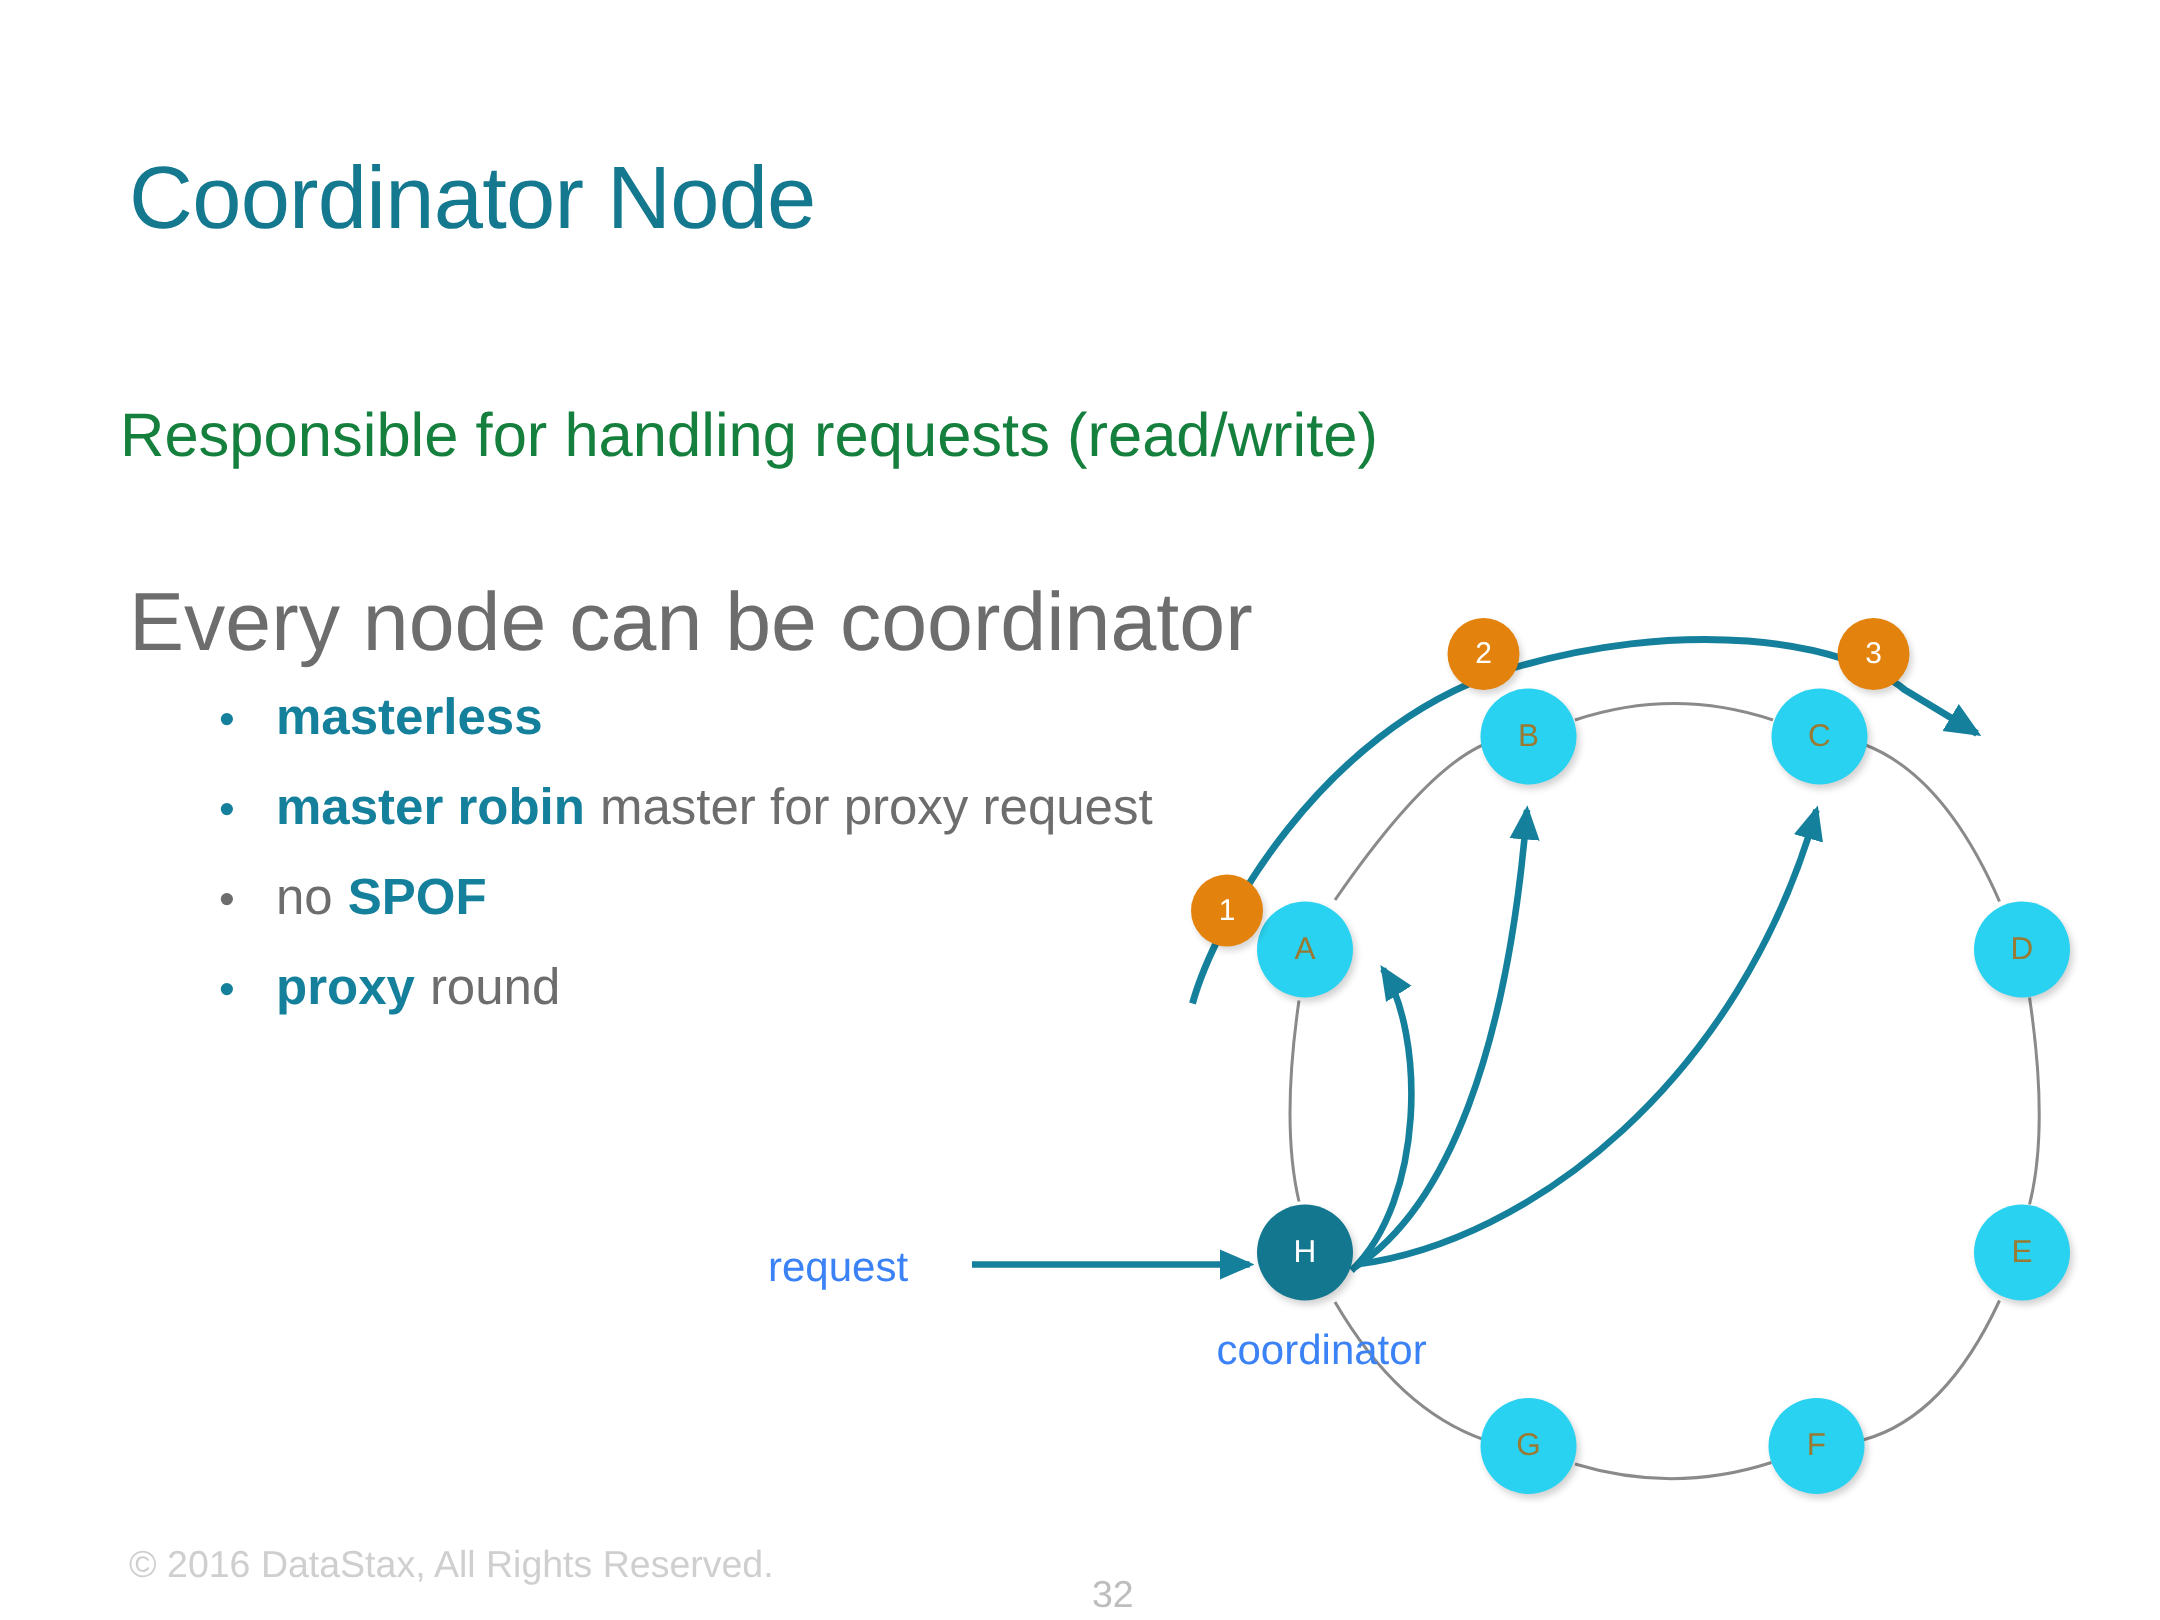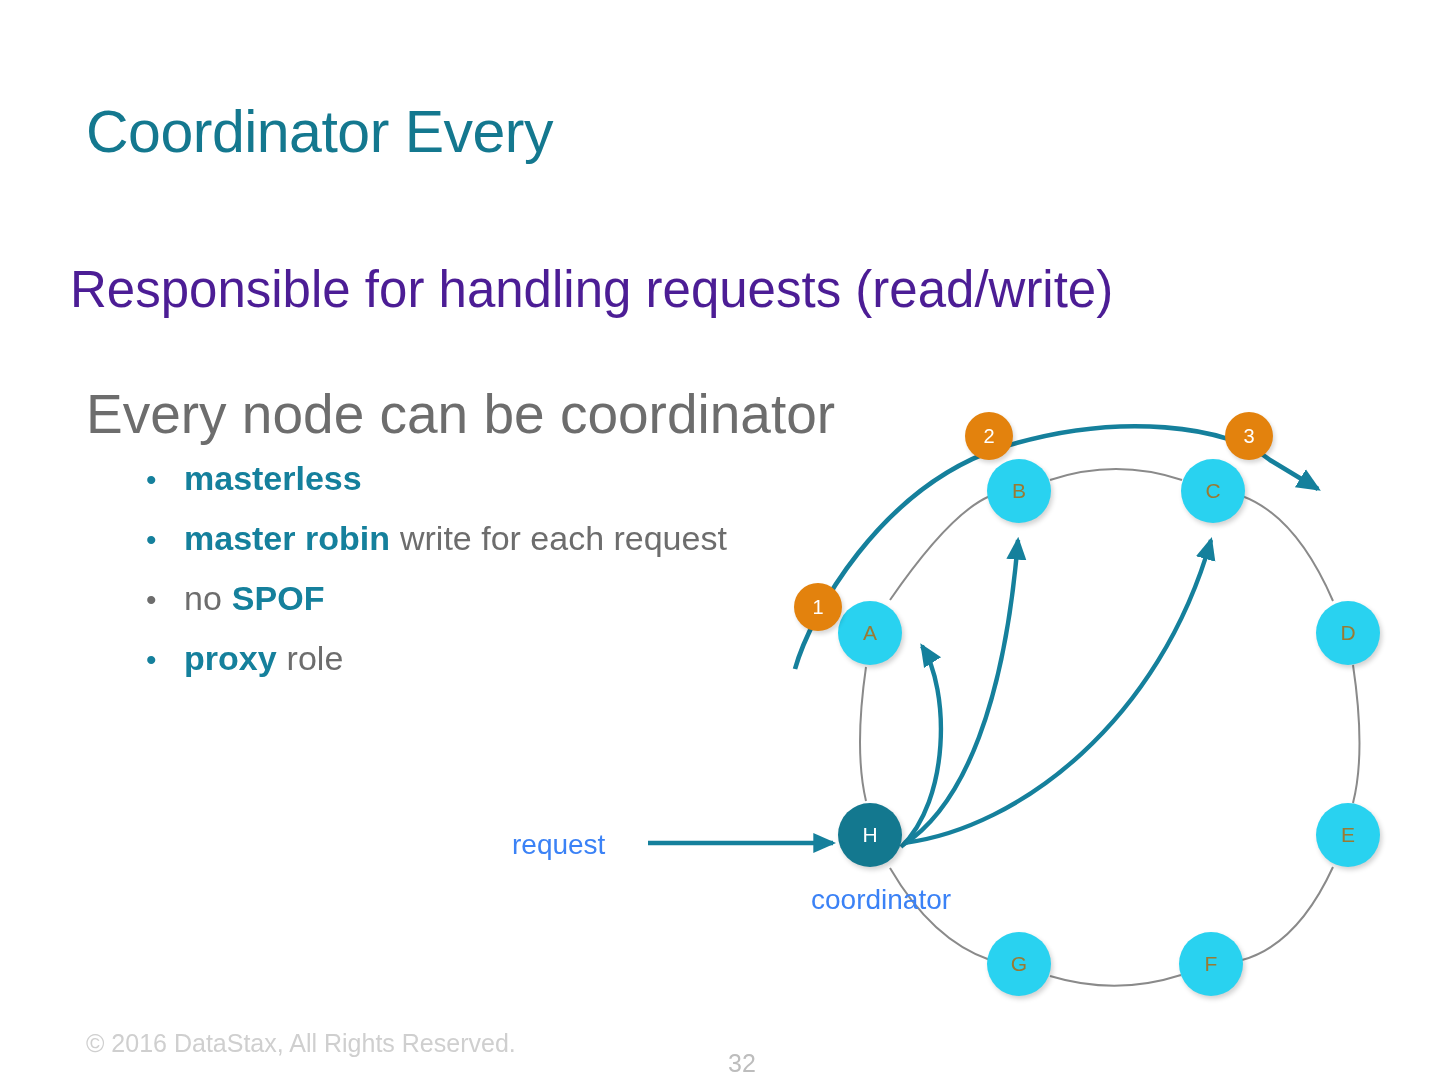--- a/index.html
+++ b/index.html
@@ -27,26 +27,26 @@
     line-height: 70px;
     font-weight: 400;
     color: #14788f;
     letter-spacing: -0.5px;
     white-space: nowrap;
   }
 
   
   #lead {
     position: absolute;
-    left: 70px;
+    left: 80px;
     top: 264px;
-    font-size: 51px;
+    font-size: 41px;
     line-height: 52px;
     font-weight: 400;
-    color: #4c1d95;
+    color: #15803d;
     white-space: nowrap;
   }
   #subhead {
     position: absolute;
     left: 86px;
     top: 388px;
     font-size: 55px;
     line-height: 52px;
     font-weight: 400;
     color: #6d6d6d;
@@ -169,52 +169,52 @@
     letter-spacing: 4px;
     color: #111111;
     font-family: "DejaVu Sans Mono", monospace;
   }
 </style>
 </head>
 <body>
 
 <div id="slide">
 
-  <div id="title">Coordinator Every</div>
+  <div id="title">Coordinator Node</div>
 
   <div id="lead">Responsible for handling requests (read/write)</div>
 
   <div id="subhead">Every node can be coordinator</div>
 
   <div id="bullets">
 
     <div class="bullet-row">
       <span class="bullet-dot">•</span>
       <span class="b-strong">masterless</span>
     </div>
 
     <div class="bullet-row">
       <span class="bullet-dot">•</span>
       <span class="b-strong">master robin</span>
       <span class="b-sp"></span>
-      <span class="b-plain">write for each request</span>
+      <span class="b-plain">master for proxy request</span>
     </div>
 
     <div class="bullet-row">
       <span class="bullet-dot gray">•</span>
       <span class="b-plain">no</span>
       <span class="b-sp"></span>
       <span class="b-strong">SPOF</span>
     </div>
 
     <div class="bullet-row">
       <span class="bullet-dot">•</span>
       <span class="b-strong">proxy</span>
       <span class="b-sp"></span>
-      <span class="b-plain">role</span>
+      <span class="b-plain">round</span>
     </div>
 
   </div>
 
   <svg id="diagram" viewBox="0 0 1440 1080">
     <defs>
       <marker id="arrowTeal" viewBox="0 0 10 10" refX="8.6" refY="5" markerWidth="5.2" markerHeight="5.2" orient="auto-start-reverse">
         <path d="M 0 0.6 L 10 5 L 0 9.4 z" fill="#15809c"></path>
       </marker>
       <filter id="softShadow" x="-40%" y="-40%" width="190%" height="190%">

